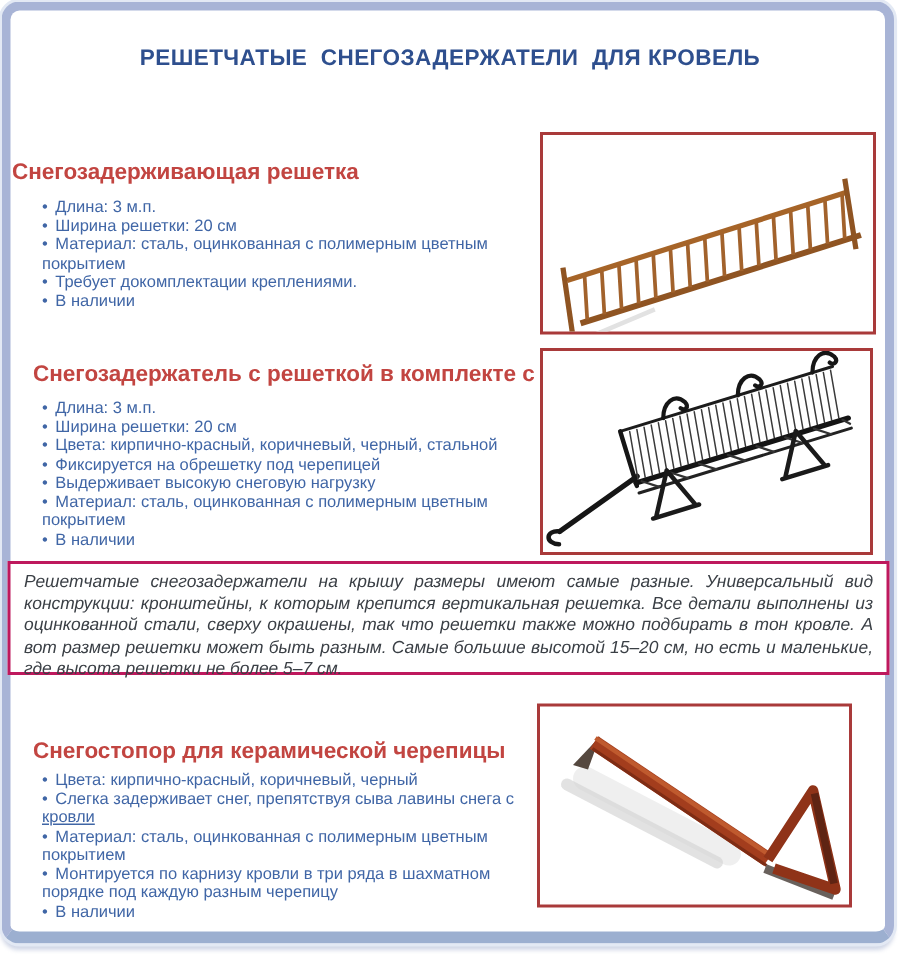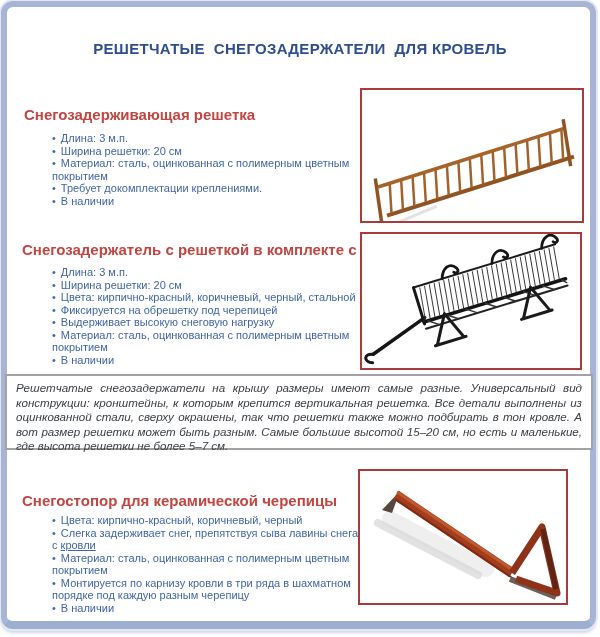--- a/index.html
+++ b/index.html
@@ -1,41 +1,41 @@
 <!DOCTYPE html>
 <html lang="ru"><head>
 <meta charset="utf-8">
 <style>
   html,body{margin:0;padding:0;background:#fff;}
   .page{position:relative;width:600px;height:637px;background:#fff;
         font-family:"Liberation Sans",sans-serif;overflow:hidden;}
   .frame{position:absolute;left:1px;top:1px;right:4px;bottom:8px;
          border:6px solid #a8b4d6;border-bottom:8px solid #9cafd0;border-radius:12px;
          background:#fff;box-shadow:0 0 0 2px #e3e9f4, 0 4px 3px rgba(150,165,200,.45);}
-  .page-title{position:absolute;left:0;right:0;top:28px;margin:12px;text-align:center;
+  .page-title{position:absolute;left:0;right:0;top:28px;margin:2px;text-align:center;
          font-size:15px;font-weight:bold;color:#2e4f8e;letter-spacing:.3px;white-space:pre;}
   .sec-heading{position:absolute;margin:0;font-size:15px;font-weight:bold;color:#c24541;}
-  .h1x{left:24px;top:106px;}
+  .h1x{left:8px;top:106px;}
   .h2x{left:22px;top:241px;}
   .h3x{left:22px;top:492px;}
   ul.specs{list-style:none;margin:0;padding:0;position:absolute;width:334px;}
-  ul.specs li{font-size:11px;line-height:12.5px;color:#4066a6;margin-left:24px;}
+  ul.specs li{font-size:11px;line-height:12.5px;color:#4066a6;}
   ul.specs .dot{margin-right:5px;}
   .l1x{left:28px;top:132px;}
   .l2x{left:28px;top:266px;}
   .l3x{left:28px;top:514px;}
   .l3x li{line-height:13px;}
   a.roof-link{color:#4066a6;text-decoration:underline;cursor:pointer;}
   .img-box{position:absolute;border:2px solid #a93a3a;background:#fff;}
   .b1{left:360px;top:88px;width:220px;height:131px;}
   .b2{left:360px;top:232px;width:218px;height:134px;}
   .b3{left:358px;top:469px;width:206px;height:132px;}
   .img-box svg{display:block;width:100%;height:100%;}
   .para-box{position:absolute;left:5px;top:374px;width:588px;height:76px;
-         border:2px solid #a3a3a3;box-sizing:border-box;background:#fff;}
+         border:2px solid #be185d;box-sizing:border-box;background:#fff;}
   .para-box p{margin:0;padding:5px 9px;font-style:italic;font-size:11.6px;
          line-height:14.6px;color:#3a3f45;text-align:justify;}
 </style>
 </head>
 <body>
 
 <div class="page">
   <div class="frame"></div>
 
   <h1 class="page-title">РЕШЕТЧАТЫЕ  СНЕГОЗАДЕРЖАТЕЛИ  ДЛЯ КРОВЕЛЬ</h1>

